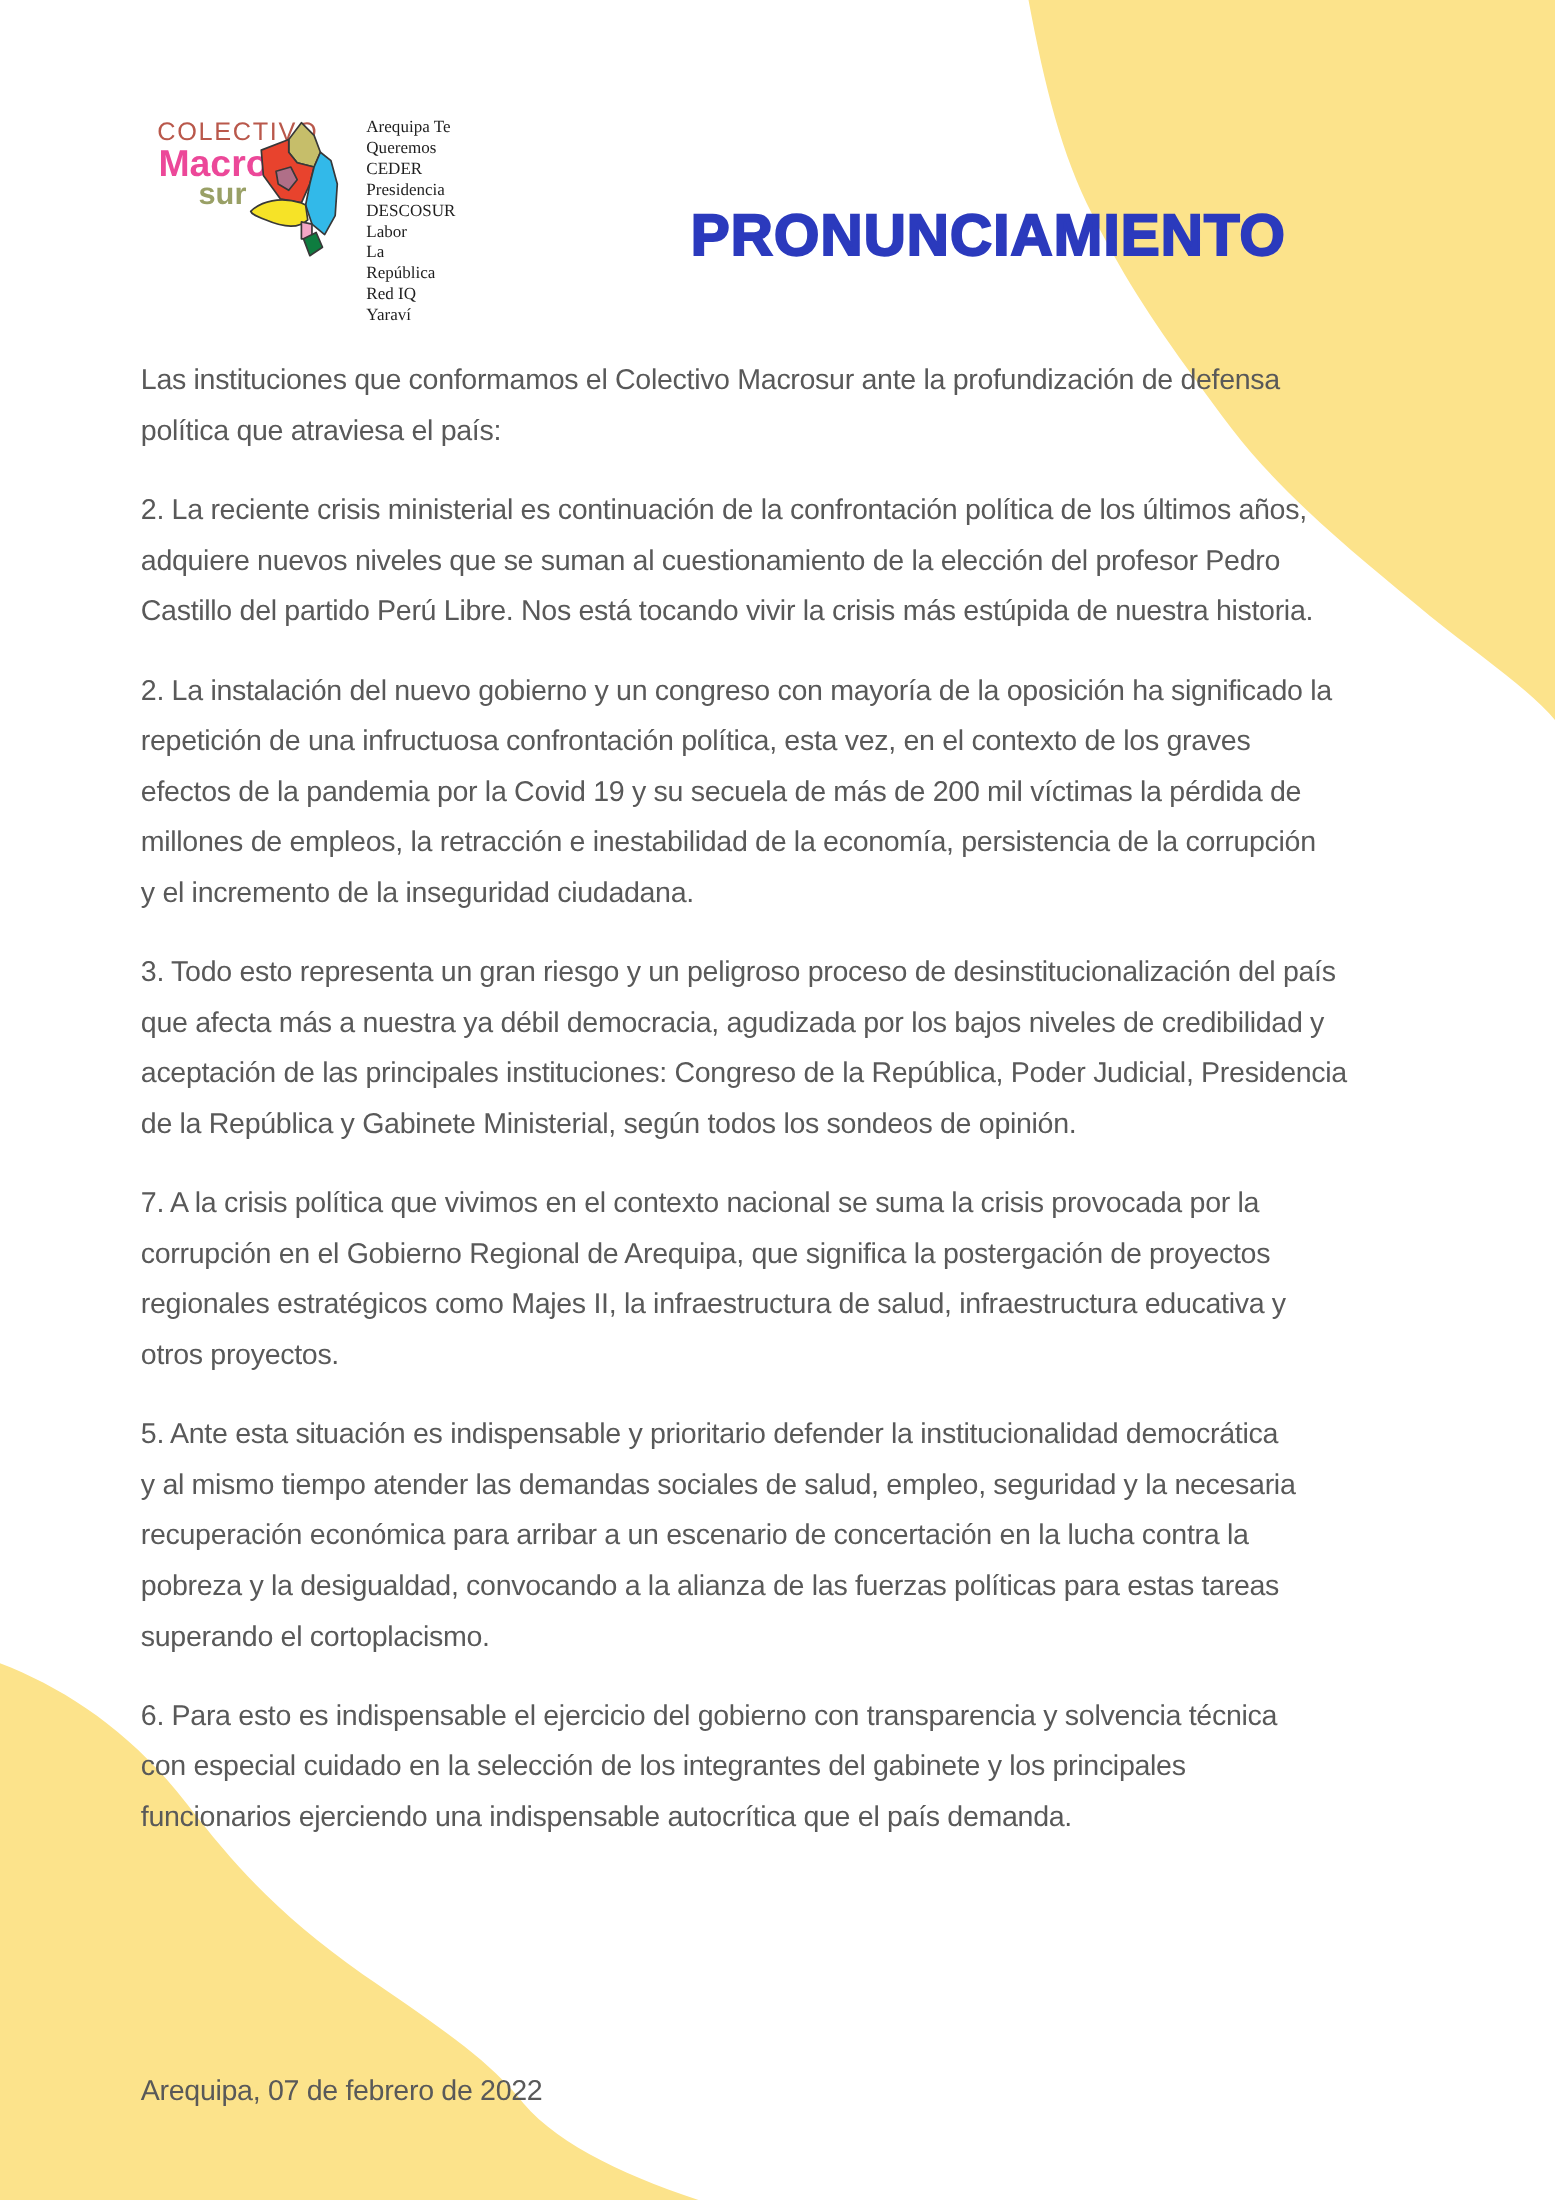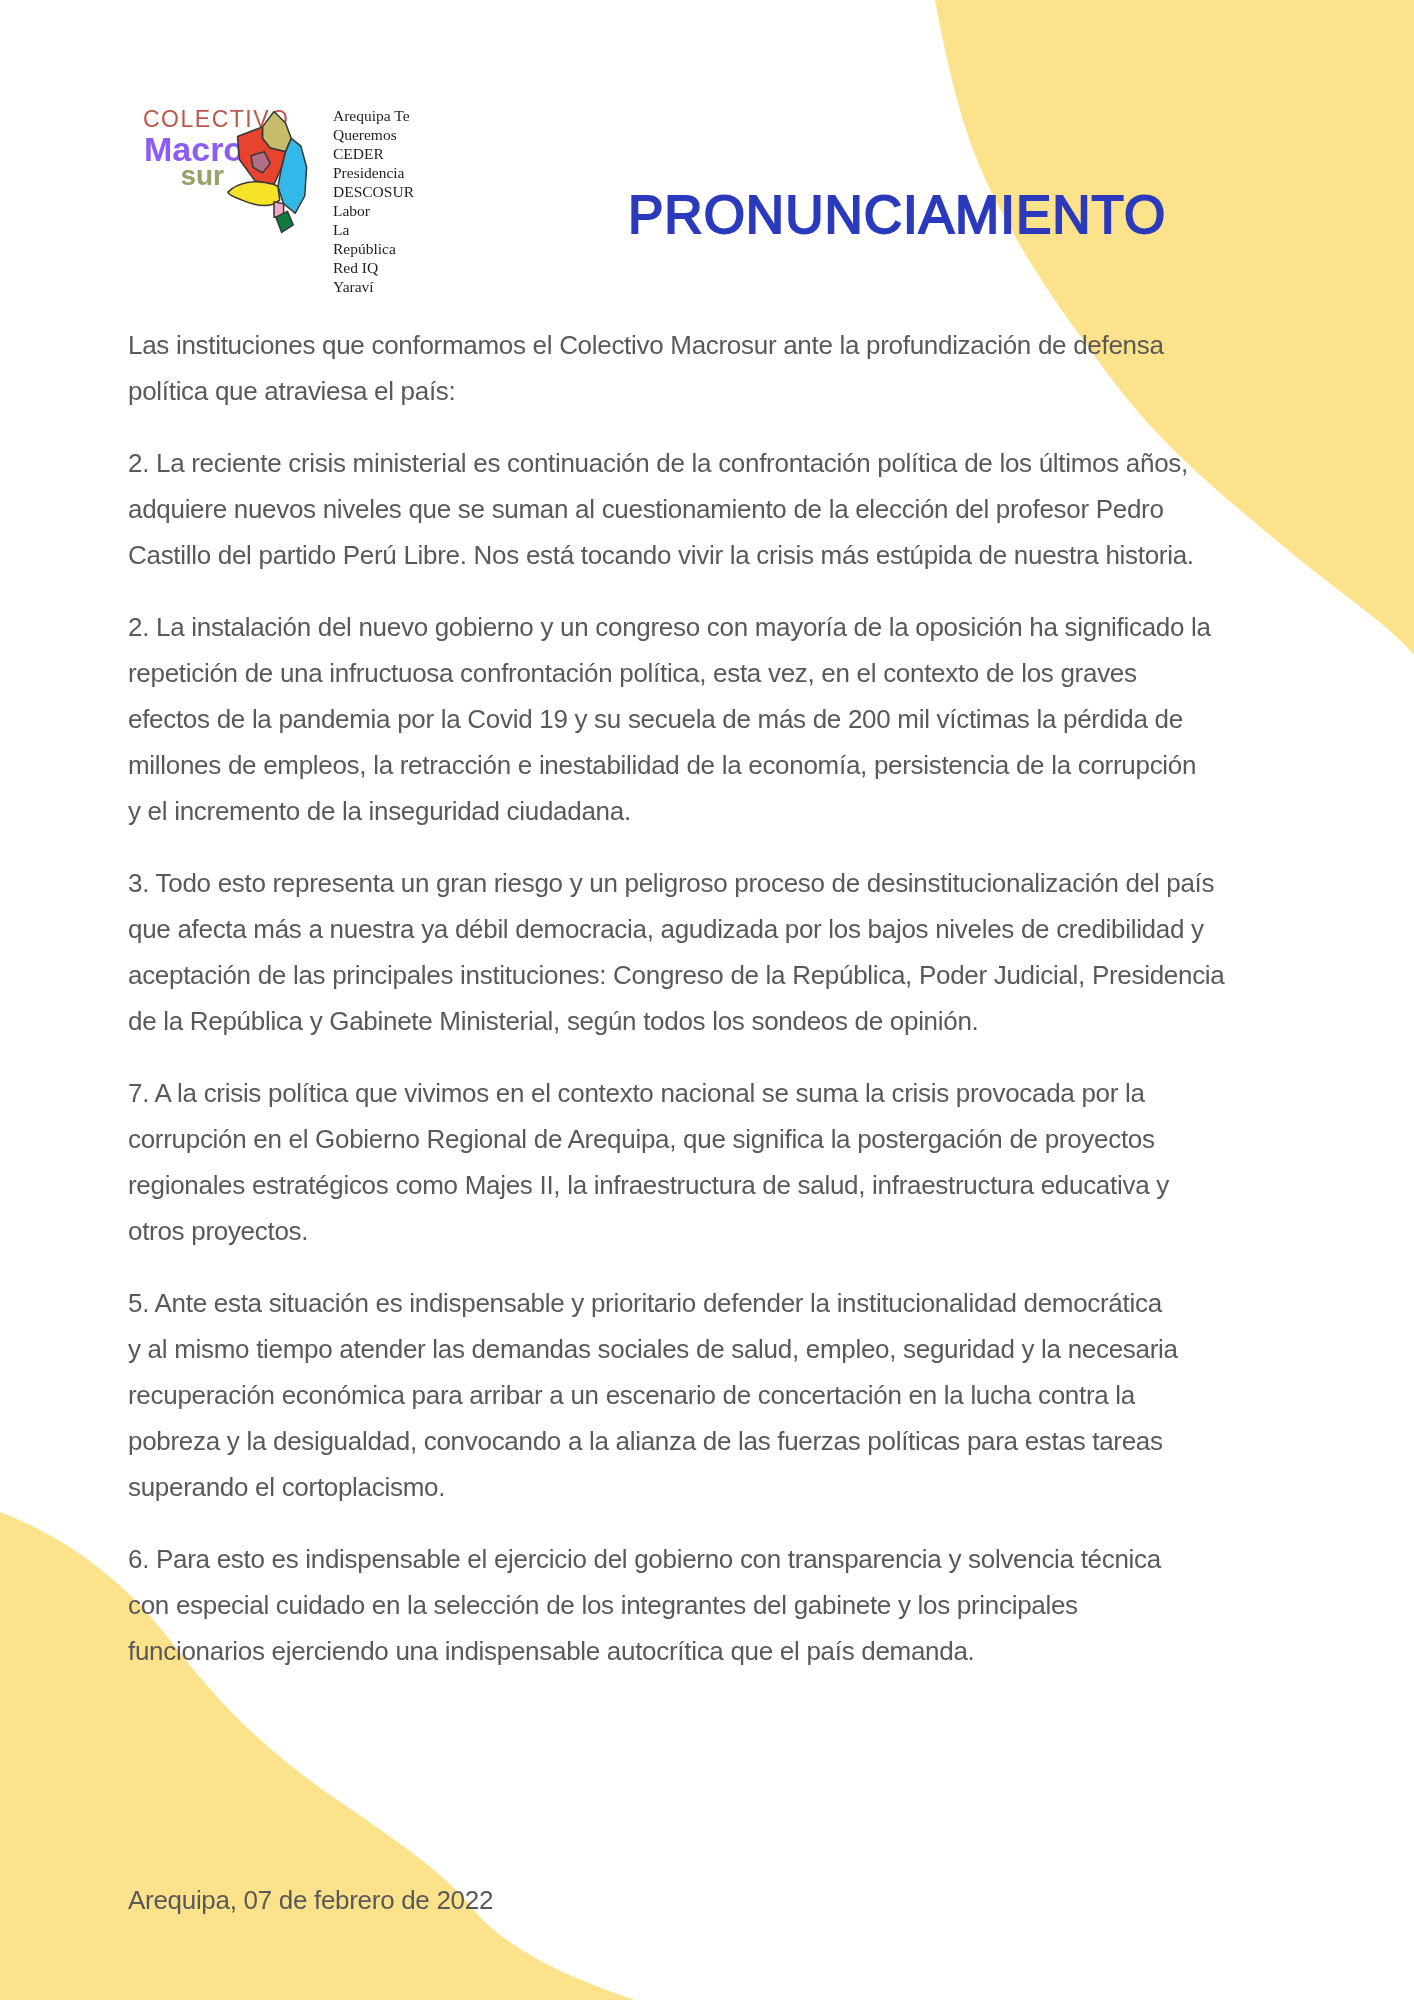--- a/index.html
+++ b/index.html
@@ -15,34 +15,34 @@
 
   
   .logo-group{position:absolute;left:0;top:0;z-index:2;}
   .logo-collective{
     position:absolute;left:143px;top:106px;
     font-size:23px;letter-spacing:1.5px;font-weight:400;
     color:#b9584b;
   }
   .logo-macro{
     position:absolute;left:144px;top:130px;
-    font-size:34px;font-weight:700;color:#8b5cf6;letter-spacing:0px;
+    font-size:34px;font-weight:700;color:#ec4899;letter-spacing:0px;
   }
   .logo-sur{
     position:absolute;left:170px;top:160px;width:54px;
     font-size:28px;font-weight:700;color:#99a066;text-align:right;
   }
   .map-svg{position:absolute;left:226px;top:108px;}
   .org-list{
     position:absolute;left:333px;top:106px;
     font-size:15.5px;line-height:19px;color:#1e1e1e;font-family:Liberation Serif, serif;
   }
   .title{
     position:absolute;left:628px;top:156px;z-index:3;
-    font-size:53px;font-weight:400;color:#2b3abd;
+    font-size:53px;font-weight:700;color:#2b3abd;
     letter-spacing:1px;
     margin-top:28px;
     -webkit-text-stroke:2px #2b3abd;
   }
 
   
   .body-text{
     position:absolute;left:128px;top:322px;z-index:2;
     color:#595959;
     font-size:26px;line-height:46px;letter-spacing:-0.3px;

